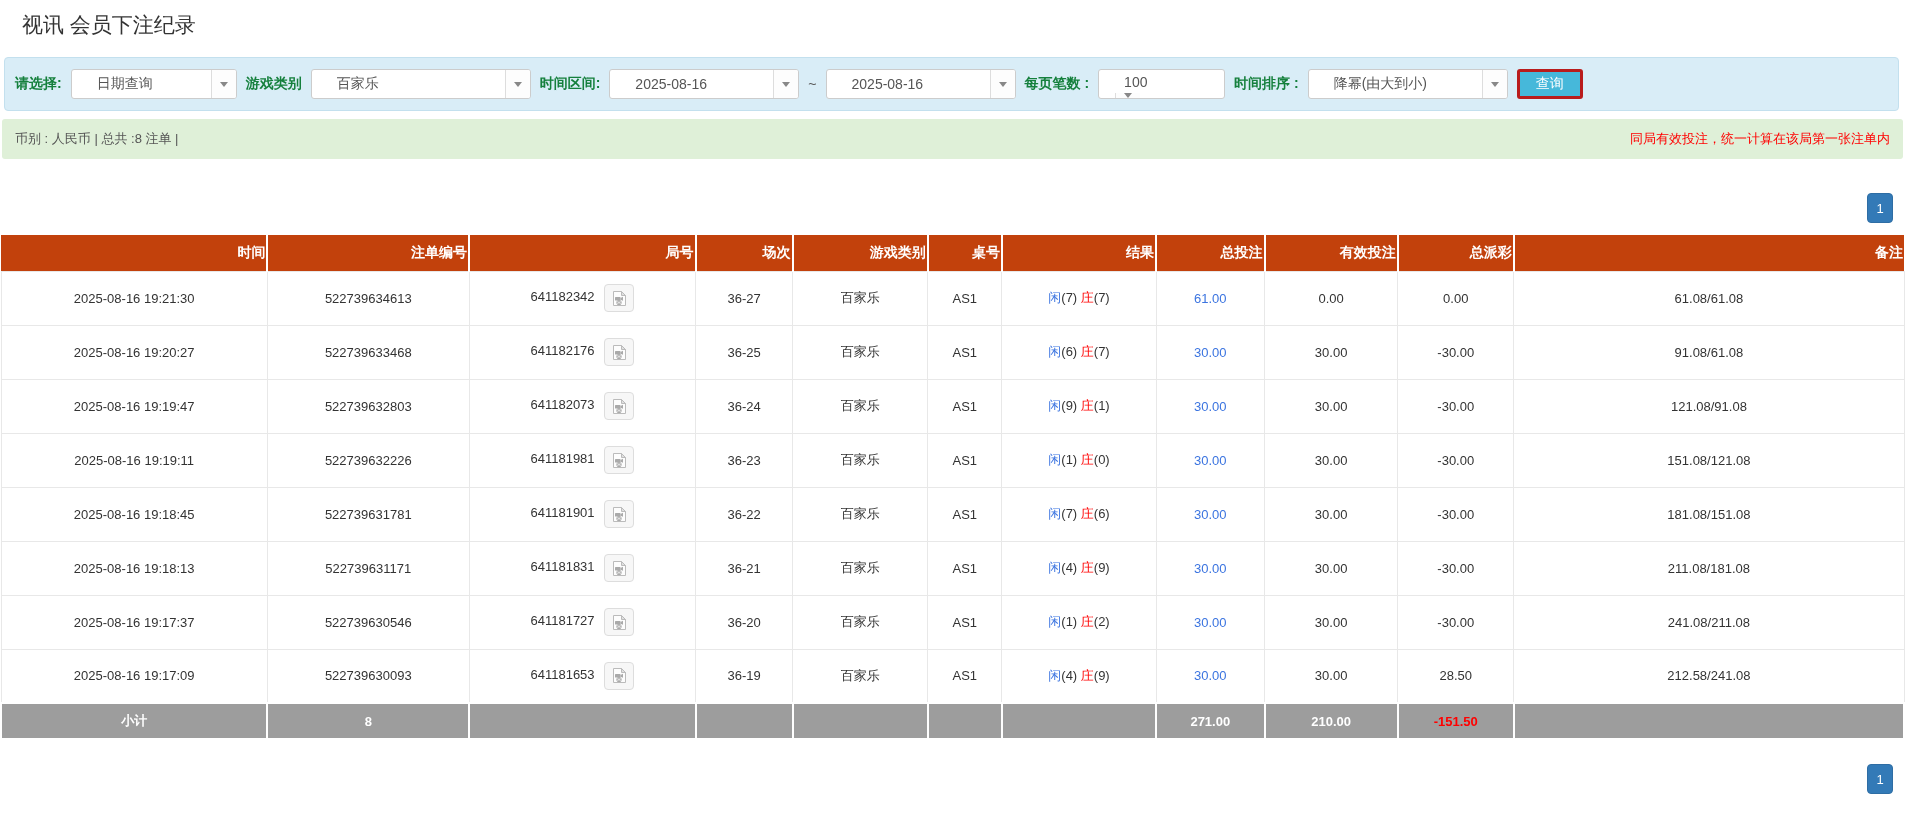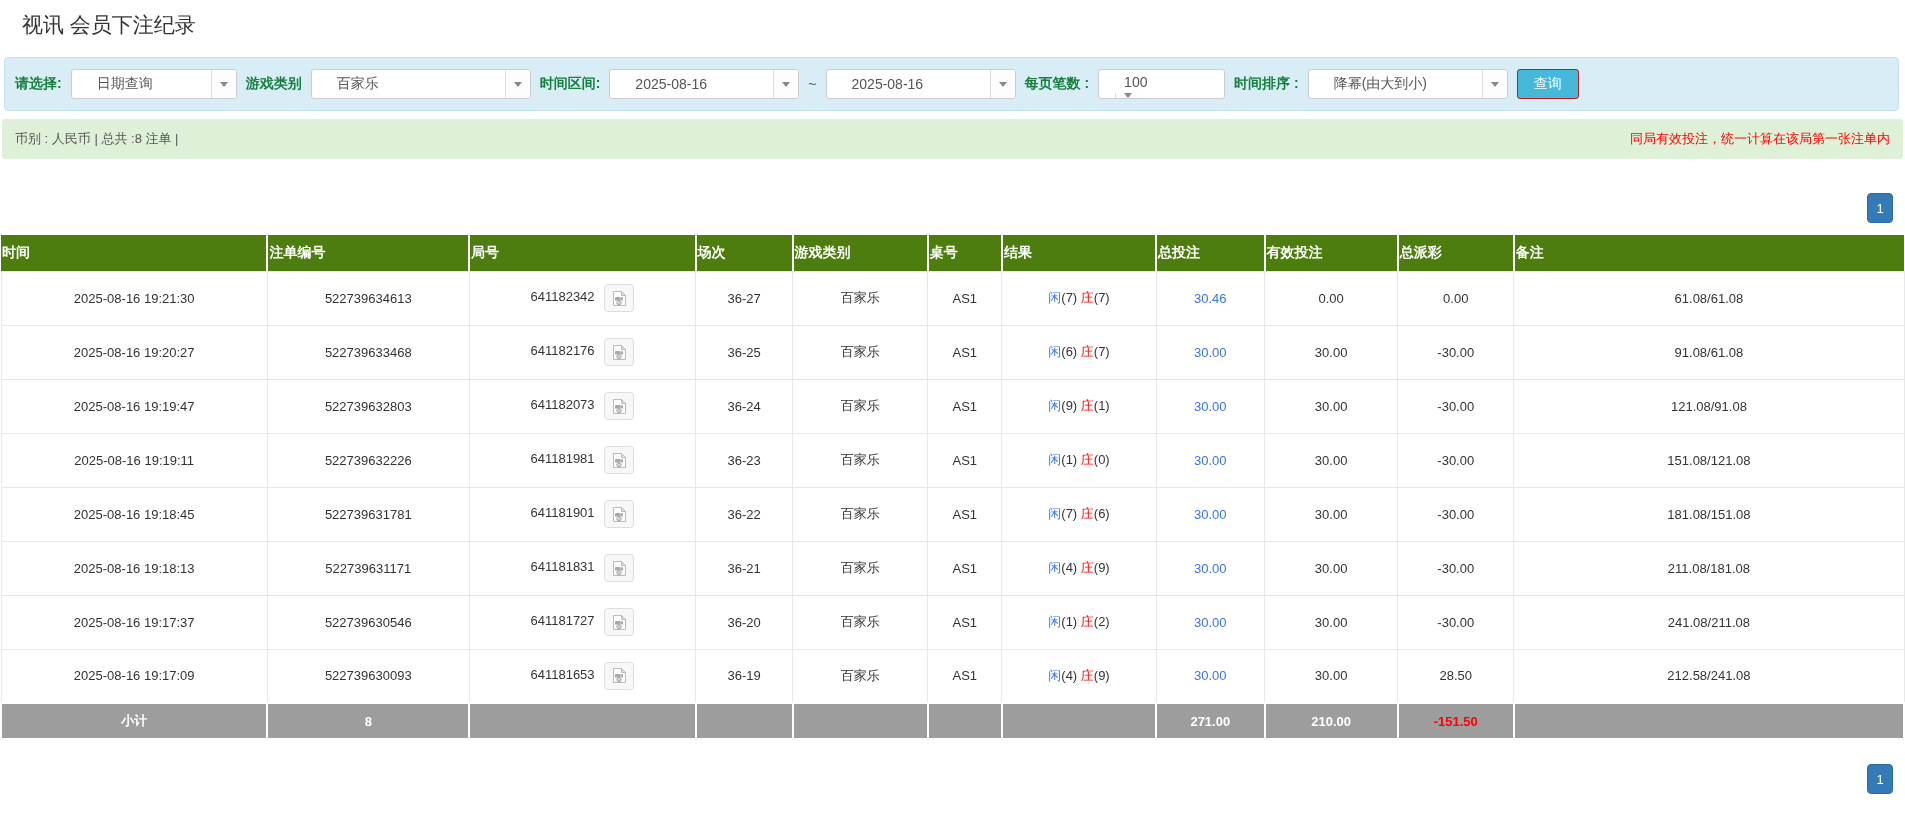--- a/index.html
+++ b/index.html
@@ -30,21 +30,21 @@
   .dd-text { padding:0 9px; font-size:14px; color:#555; display:flex; align-items:center; flex:1; white-space:nowrap; }
   .dd-arrow { width:25px; border-left:1px solid #ddd; display:flex; align-items:center; justify-content:center; background:#fdfdfd; }
   .caret { width:0; height:0; border-left:4px solid transparent; border-right:4px solid transparent; border-top:5px solid #888; }
   .w-select { width:166px; }
   .w-game   { width:220px; }
   .w-date   { width:190px; }
   .w-size   { width:127px;flex-direction:column; }
   .w-sort   { width:200px; }
   .tilde { color:#555; font-size:14px; }
   .query-btn {
-    background:#46b8da; border:1px solid #b91c1c; border-radius:3px;
+    background:#46b8da; border:3px solid #b91c1c; border-radius:3px;
     color:#fff; font-size:14px; height:30px; padding:0 16px; cursor:pointer;
     font-family:inherit;
   }
   
   .info-bar {
     margin:8px 2px 0 2px; background:#dff0d8; border-radius:3px;
     height:40px; padding:0 13px;
     display:flex; align-items:center; justify-content:space-between;
     font-size:13px;
   }
@@ -54,22 +54,22 @@
   .pagination-top { display:flex; justify-content:flex-end; margin:34px 12px 0 0; }
   .pagination-bottom { display:flex; justify-content:flex-end; margin:24px 12px 0 0; }
   .page-btn {
     min-width:26px; height:30px; padding:0 7px;
     background:#337ab7; border:1px solid #2e6da4; border-radius:4px;
     color:#fff; font-size:13px; cursor:pointer; font-family:inherit;
   }
   
   table.records { width:1905px; margin-top:12px; table-layout:fixed; border-collapse:collapse; font-size:13px; }
   table.records thead th {
-    background:#4d7c0f; color:#fff; font-weight:bold; font-size:14px;
-    height:36px; text-align:left; border-right:2px solid #fff;
+    background:#c2410c; color:#fff; font-weight:bold; font-size:14px;
+    height:36px; text-align:right; border-right:2px solid #fff;
   }
   table.records thead th:last-child { border-right:none; }
   table.records tbody td {
     background:#fff; height:54px; text-align:center; color:#333;
     border:1px solid #e8e8e8; padding:0 4px;
     overflow:hidden; white-space:nowrap;
   }
   tr.summary td {
     background:#9d9d9d; color:#fff; font-weight:bold; font-size:13px;
     height:36px; text-align:center; border:2px solid #fff; padding:0 20px;
@@ -197,21 +197,21 @@
               <circle cx="9.1" cy="11.7" r="0.5" fill="#fff"></circle>
               <circle cx="6.9" cy="13.3" r="0.5" fill="#fff"></circle>
               <circle cx="9.1" cy="13.3" r="0.5" fill="#fff"></circle>
             </svg>
           </span>
 </td>
         <td>36-27</td>
         <td>百家乐</td>
         <td>AS1</td>
         <td><span class="res-player">闲</span><span class="res-score">(7) </span><span class="res-banker">庄</span><span class="res-score">(7)</span></td>
-        <td><a class="link">30.46</a></td>
+        <td><a class="link">61.00</a></td>
         <td>0.00</td>
         <td>0.00</td>
         <td>61.08/61.08</td>
       </tr>
       <tr>
         <td>2025-08-16 19:20:27</td>
         <td>522739633468</td>
         <td><span>641182176</span>
   <span class="video-btn">
             <svg width="17" height="17" viewBox="0 0 17 17">

